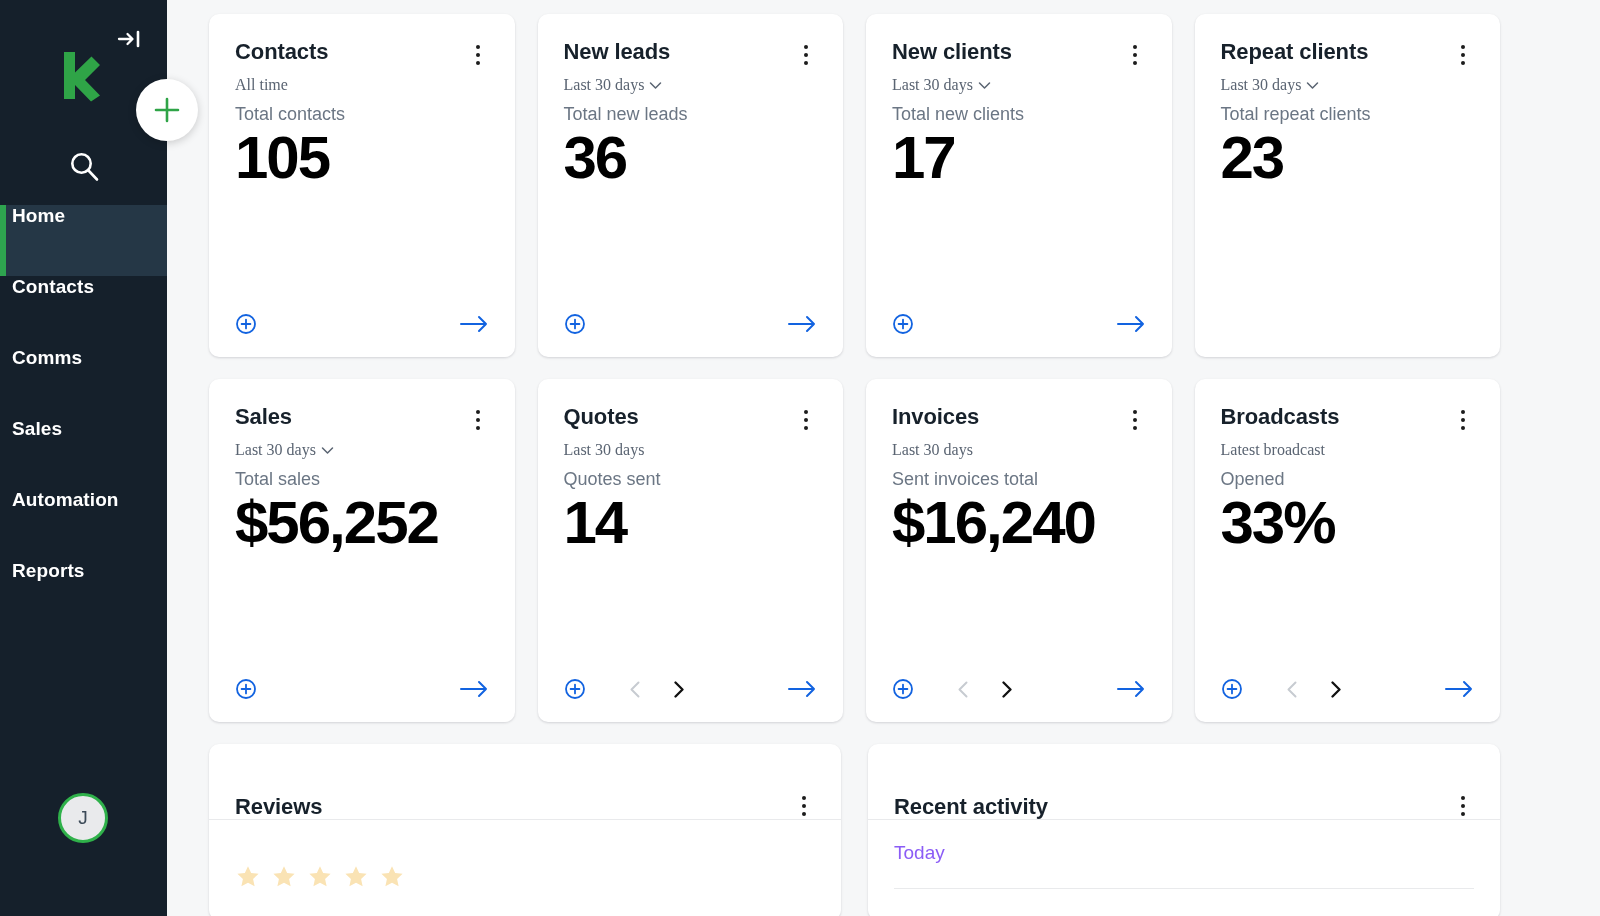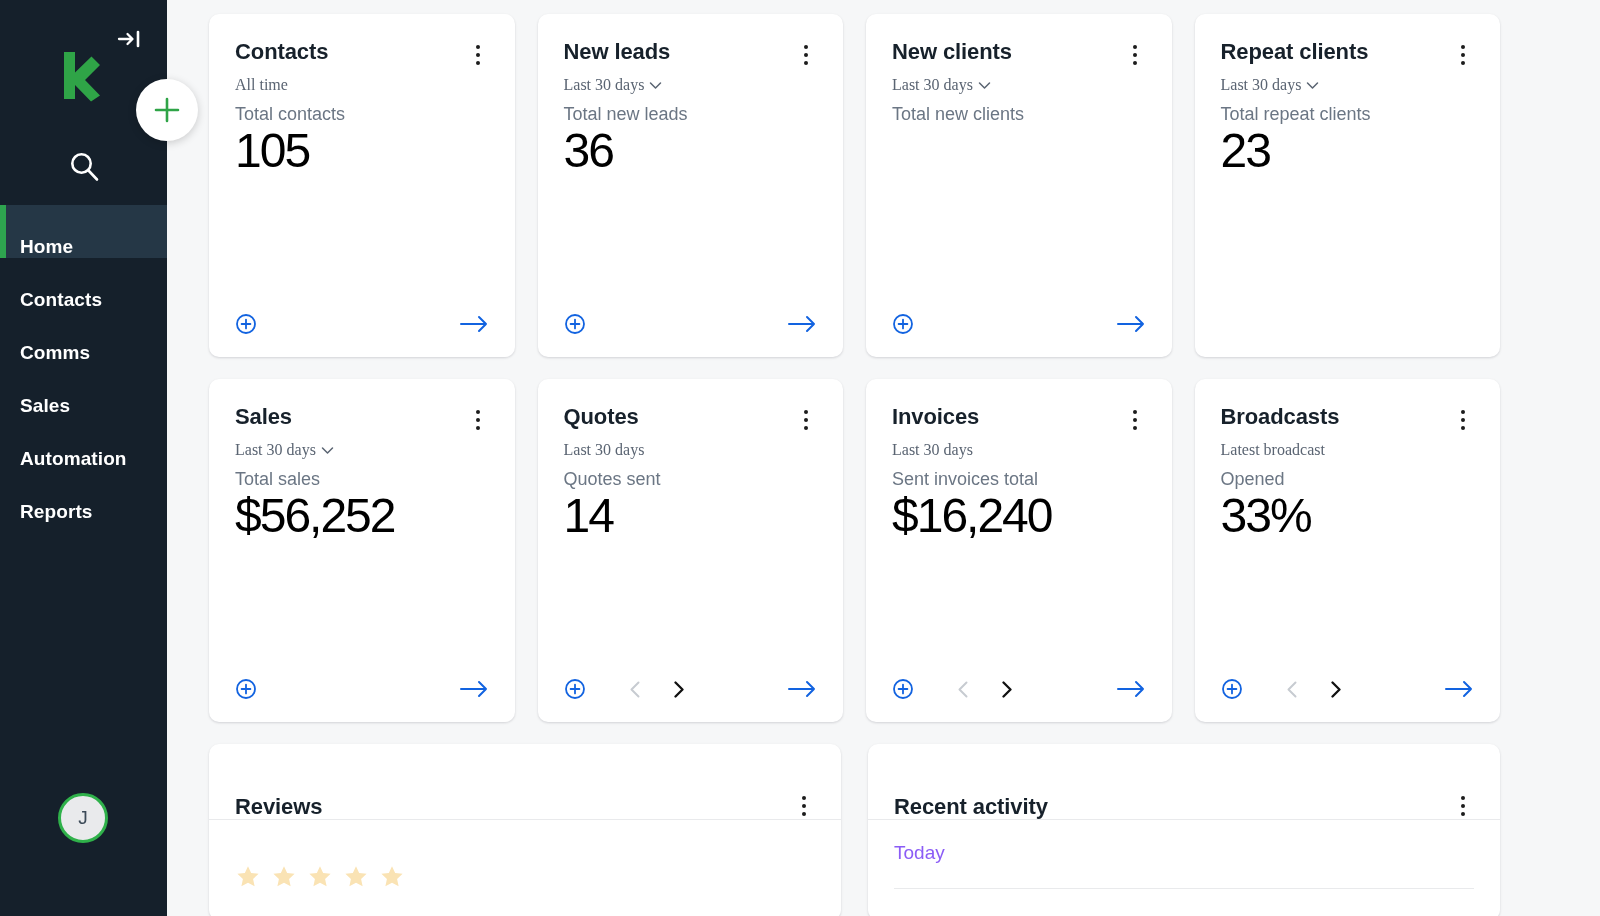--- a/index.html
+++ b/index.html
@@ -32,23 +32,23 @@
   }
   .search-btn {
     position: absolute; top: 142px; left: 60px;
     width: 48px; height: 48px;
     display: flex; align-items: center; justify-content: center;
     cursor: pointer;
   }
   .nav { position: absolute; top: 205px; left: 0; width: 167px; }
   .nav-item {
     position: relative;
-    height: 53px;
-    display: flex; align-items: flex-end;
-    padding-left: 20px;
+    height: 71px;
+    display: flex; align-items: flex-start;
+    padding-left: 12px;
     color: #ffffff;
     font-size: 19px;
     font-weight: 700;
     letter-spacing: 0.1px;
     cursor: pointer;
   }
   .nav-item.active { background: #253746; }
   .nav-item.active::before {
     content: ""; position: absolute; left: 0; top: 0;
     width: 6px; height: 100%; background: #2ea44f;
@@ -144,23 +144,23 @@
   }
   .card-period.sel { cursor: pointer; }
   .card-metric {
     margin-top: 10px;
     font-size: 18px;
     color: #6b7684;
     font-weight: 400;
   }
   .card-value {
     margin-top: 2px;
-    font-size: 48px;
+    font-size: 60px;
     line-height: 1.02;
-    font-weight: 400;
+    font-weight: 700;
     color: #000000;
     letter-spacing: -2px;
   }
 
   .card-foot {
     position: absolute;
     left: 26px; right: 26px; bottom: 22px;
     display: flex;
     align-items: center;
     justify-content: space-between;
@@ -326,20 +326,21 @@
               <i></i>
             </div>
         </div>
         <div class="card-period sel">
           <span>Last 30 days</span>
           <svg width="13" height="9" viewBox="0 0 13 9" fill="none" aria-hidden="true">
             <path d="M1.5 2l5 5 5-5" stroke="#5a6472" stroke-width="1.5" stroke-linecap="round" stroke-linejoin="round"></path>
           </svg>
         </div>
         <div class="card-metric">Total new clients</div>
+        <div class="card-value">17</div>
         <div class="card-foot">
           <div class="icon-btn">
             <svg width="22" height="22" viewBox="0 0 22 22" fill="none" aria-hidden="true">
               <circle cx="11" cy="11" r="9" stroke="#1263e0" stroke-width="1.8"></circle>
               <path d="M11 6.6v8.8M6.6 11h8.8" stroke="#1263e0" stroke-width="1.8" stroke-linecap="round"></path>
             </svg>
           </div>
           <div class="icon-btn">
             <svg width="30" height="20" viewBox="0 0 30 20" fill="none" aria-hidden="true">
               <path d="M2 10h25M20 3l7 7-7 7" stroke="#1263e0" stroke-width="2" stroke-linecap="round" stroke-linejoin="round"></path>

